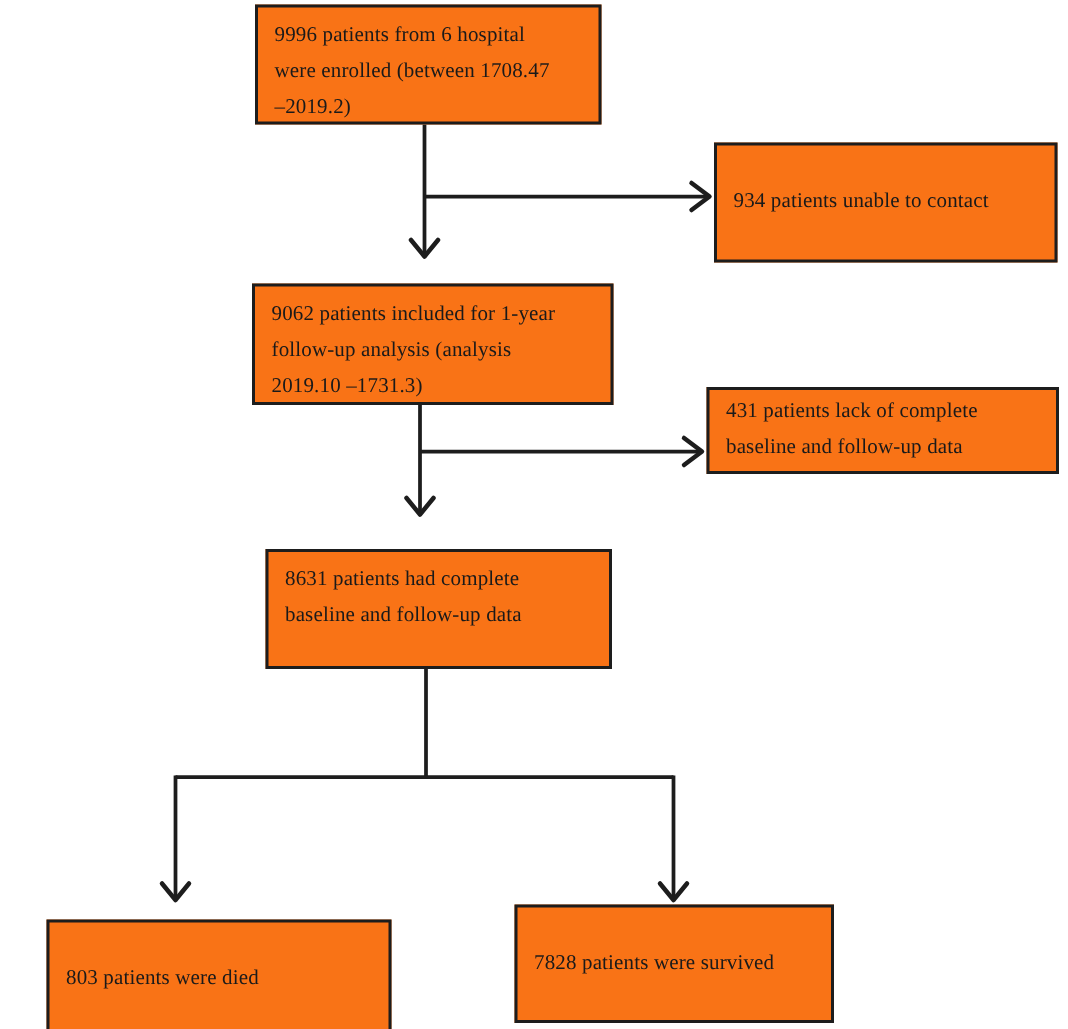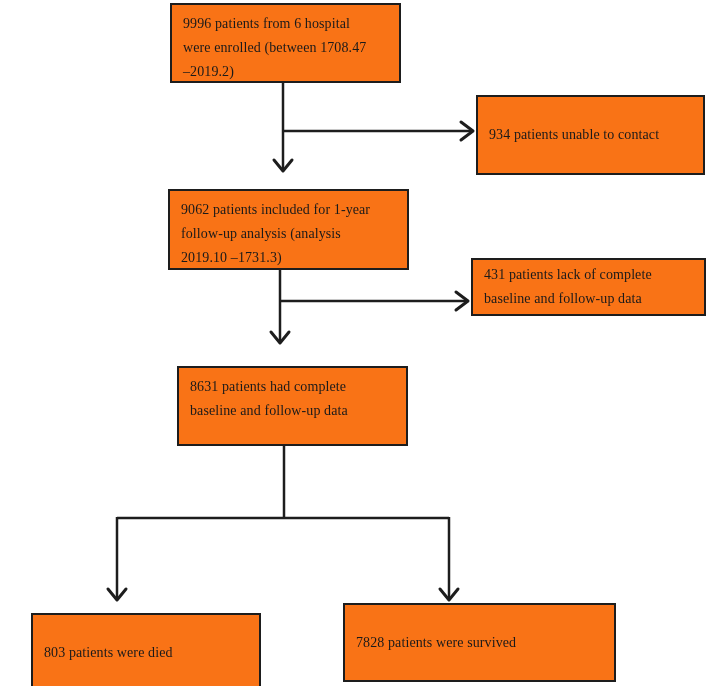--- a/index.html
+++ b/index.html
@@ -111,17 +111,17 @@
 
   <div class="box top-align" style="left:177px; top:366px; width:231px; height:80px;">
     <div class="line-text">8631 patients had complete</div>
     <div class="line-text">baseline and follow-up data</div>
   </div>
 
   <div class="box v-center" style="left:3px; top:613px; width:230px; height:80px;margin-left:28px;">
     <div class="line-text">803 patients were died</div>
   </div>
 
-  <div class="box v-center" style="left:343px; top:603px; width:273px; height:79px;">
+  <div class="box v-center" style="left:343px; top:603px; width:213px; height:79px;">
     <div class="line-text">7828 patients were survived</div>
   </div>
 
 </div>
 
 </body></html>

